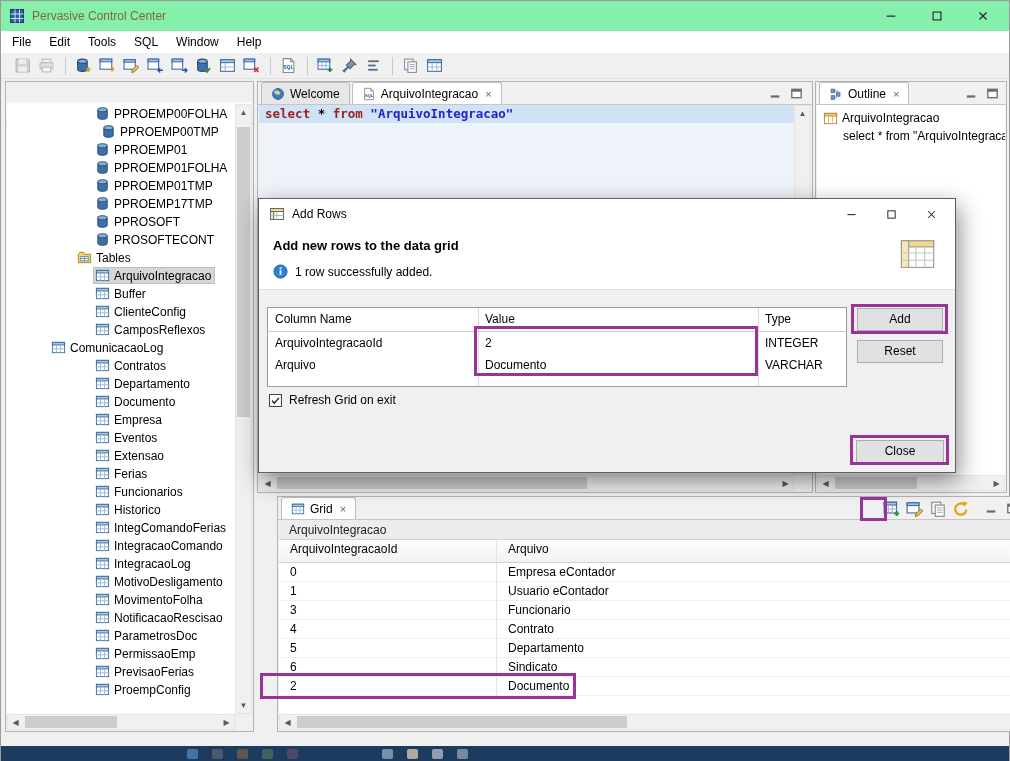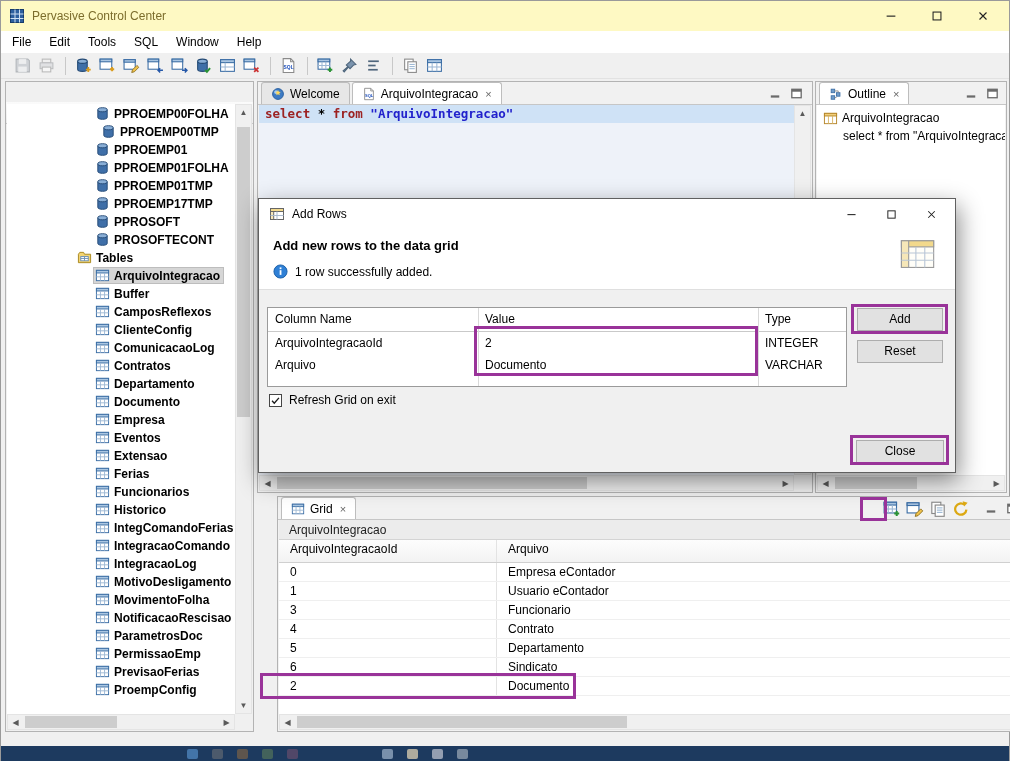--- a/index.html
+++ b/index.html
@@ -4,21 +4,21 @@
 <style>
   * { margin:0; padding:0; box-sizing:border-box; }
   html,body { width:1010px; height:761px; overflow:hidden; }
   body { font-family:"Liberation Sans", sans-serif; font-size:12px; color:#000; background:#e8e8e8; position:relative; }
   #app { position:absolute; inset:0; background:#f0f0f0; border:1px solid #9a9a9a; }
 
   .ic { display:inline-block; width:15px; height:15px; vertical-align:middle; }
   .ic svg { display:block; width:100%; height:100%; }
 
   
-  .titlebar { position:absolute; left:0; top:0; width:100%; height:30px; background:#fef9c3; display:flex; align-items:center; padding-left:8px; }
+  .titlebar { position:absolute; left:0; top:0; width:100%; height:30px; background:#86efac; display:flex; align-items:center; padding-left:8px; }
   .titlebar .ic { width:16px; height:16px; margin-right:7px; }
   .title-text { color:#7c6d2c; font-size:12px; }
   .win-controls { position:absolute; right:0; top:0; height:30px; display:flex; }
   .win-btn { width:46px; height:30px; display:flex; align-items:center; justify-content:center; }
   .win-btn .ic { width:14px; height:14px; }
 
   
   .menubar { position:absolute; left:0; top:30px; width:100%; height:22px; background:#ffffff; display:flex; align-items:center; padding-left:2px; }
   .menu-item { padding:3px 9px; cursor:default; }
   .toolbar { position:absolute; left:0; top:52px; width:100%; height:26px; background:#f0f0f0; border-bottom:1px solid #e2e2e2; display:flex; align-items:center; padding-left:10px; }
@@ -41,21 +41,21 @@
   .tab-close { color:#666; font-size:11px; padding-left:2px; }
   .corner-tools { position:absolute; top:4px; display:flex; gap:6px; }
 
   
   .sb { position:absolute; background:#f0f0f0; border:1px solid #e4e4e4; }
   .sb-arrow { position:absolute; width:15px; height:15px; font-size:8px; line-height:15px; text-align:center; color:#5a5a5a; }
   .sb-thumb { position:absolute; background:#cdcdcd; }
 
   
   #tree { position:absolute; left:1px; top:22px; right:18px; bottom:17px; background:#fff; overflow:hidden; }
-  .tree-row { height:18px; display:flex; align-items:center; white-space:nowrap;font-weight:bold; }
+  .tree-row { height:18px; display:flex; align-items:center; white-space:nowrap; }
   .sel-wrap { display:inline-flex; align-items:center; gap:4px; padding:0 3px 0 1px; border:1px solid transparent; }
   .sel-wrap.selected { background:#d6d6d6; border:1px solid #bdbdbd; }
   .tree-row .lbl { padding-top:1px; }
 
   
   .editor-content { position:absolute; left:1px; right:18px; top:23px; bottom:17px; background:#eef2f9; font-family:"DejaVu Sans Mono", monospace; font-size:12.5px; }
   .sql-line { height:18px; line-height:18px; background:#cfe2f6; padding-left:6px; white-space:pre; font-weight:bold; }
   .kw { color:#9c2222; }
   .op { color:#000; }
   .str { color:#2222cc; }
@@ -456,38 +456,38 @@
           <span class="sel-wrap">
             <span class="ic">
               <svg viewBox="0 0 16 16">
                 <rect x="1.5" y="2.5" width="13" height="11" fill="#fff" stroke="#3c6ea5"></rect>
                 <rect x="1.5" y="2.5" width="13" height="2.8" fill="#aac6e2" stroke="#3c6ea5"></rect>
                 <line x1="5.8" y1="5.3" x2="5.8" y2="13.5" stroke="#9db8d4"></line>
                 <line x1="10.2" y1="5.3" x2="10.2" y2="13.5" stroke="#9db8d4"></line>
                 <line x1="1.5" y1="9.4" x2="14.5" y2="9.4" stroke="#9db8d4"></line>
               </svg>
             </span>
+            <span class="lbl">ClienteConfig</span>
+          </span>
+        </div>
+        <div class="tree-row" style="padding-left:86px">
+          <span class="sel-wrap">
+            <span class="ic">
+              <svg viewBox="0 0 16 16">
+                <rect x="1.5" y="2.5" width="13" height="11" fill="#fff" stroke="#3c6ea5"></rect>
+                <rect x="1.5" y="2.5" width="13" height="2.8" fill="#aac6e2" stroke="#3c6ea5"></rect>
+                <line x1="5.8" y1="5.3" x2="5.8" y2="13.5" stroke="#9db8d4"></line>
+                <line x1="10.2" y1="5.3" x2="10.2" y2="13.5" stroke="#9db8d4"></line>
+                <line x1="1.5" y1="9.4" x2="14.5" y2="9.4" stroke="#9db8d4"></line>
+              </svg>
+            </span>
             <span class="lbl">CamposReflexos</span>
           </span>
         </div>
-        <div class="tree-row" style="padding-left:86px">
-          <span class="sel-wrap">
-            <span class="ic">
-              <svg viewBox="0 0 16 16">
-                <rect x="1.5" y="2.5" width="13" height="11" fill="#fff" stroke="#3c6ea5"></rect>
-                <rect x="1.5" y="2.5" width="13" height="2.8" fill="#aac6e2" stroke="#3c6ea5"></rect>
-                <line x1="5.8" y1="5.3" x2="5.8" y2="13.5" stroke="#9db8d4"></line>
-                <line x1="10.2" y1="5.3" x2="10.2" y2="13.5" stroke="#9db8d4"></line>
-                <line x1="1.5" y1="9.4" x2="14.5" y2="9.4" stroke="#9db8d4"></line>
-              </svg>
-            </span>
-            <span class="lbl">ClienteConfig</span>
-          </span>
-        </div>
-        <div class="tree-row" style="padding-left:86px">
+        <div class="tree-row" style="padding-left:42px">
           <span class="sel-wrap">
             <span class="ic">
               <svg viewBox="0 0 16 16">
                 <rect x="1.5" y="2.5" width="13" height="11" fill="#fff" stroke="#3c6ea5"></rect>
                 <rect x="1.5" y="2.5" width="13" height="2.8" fill="#aac6e2" stroke="#3c6ea5"></rect>
                 <line x1="5.8" y1="5.3" x2="5.8" y2="13.5" stroke="#9db8d4"></line>
                 <line x1="10.2" y1="5.3" x2="10.2" y2="13.5" stroke="#9db8d4"></line>
                 <line x1="1.5" y1="9.4" x2="14.5" y2="9.4" stroke="#9db8d4"></line>
               </svg>
             </span>

